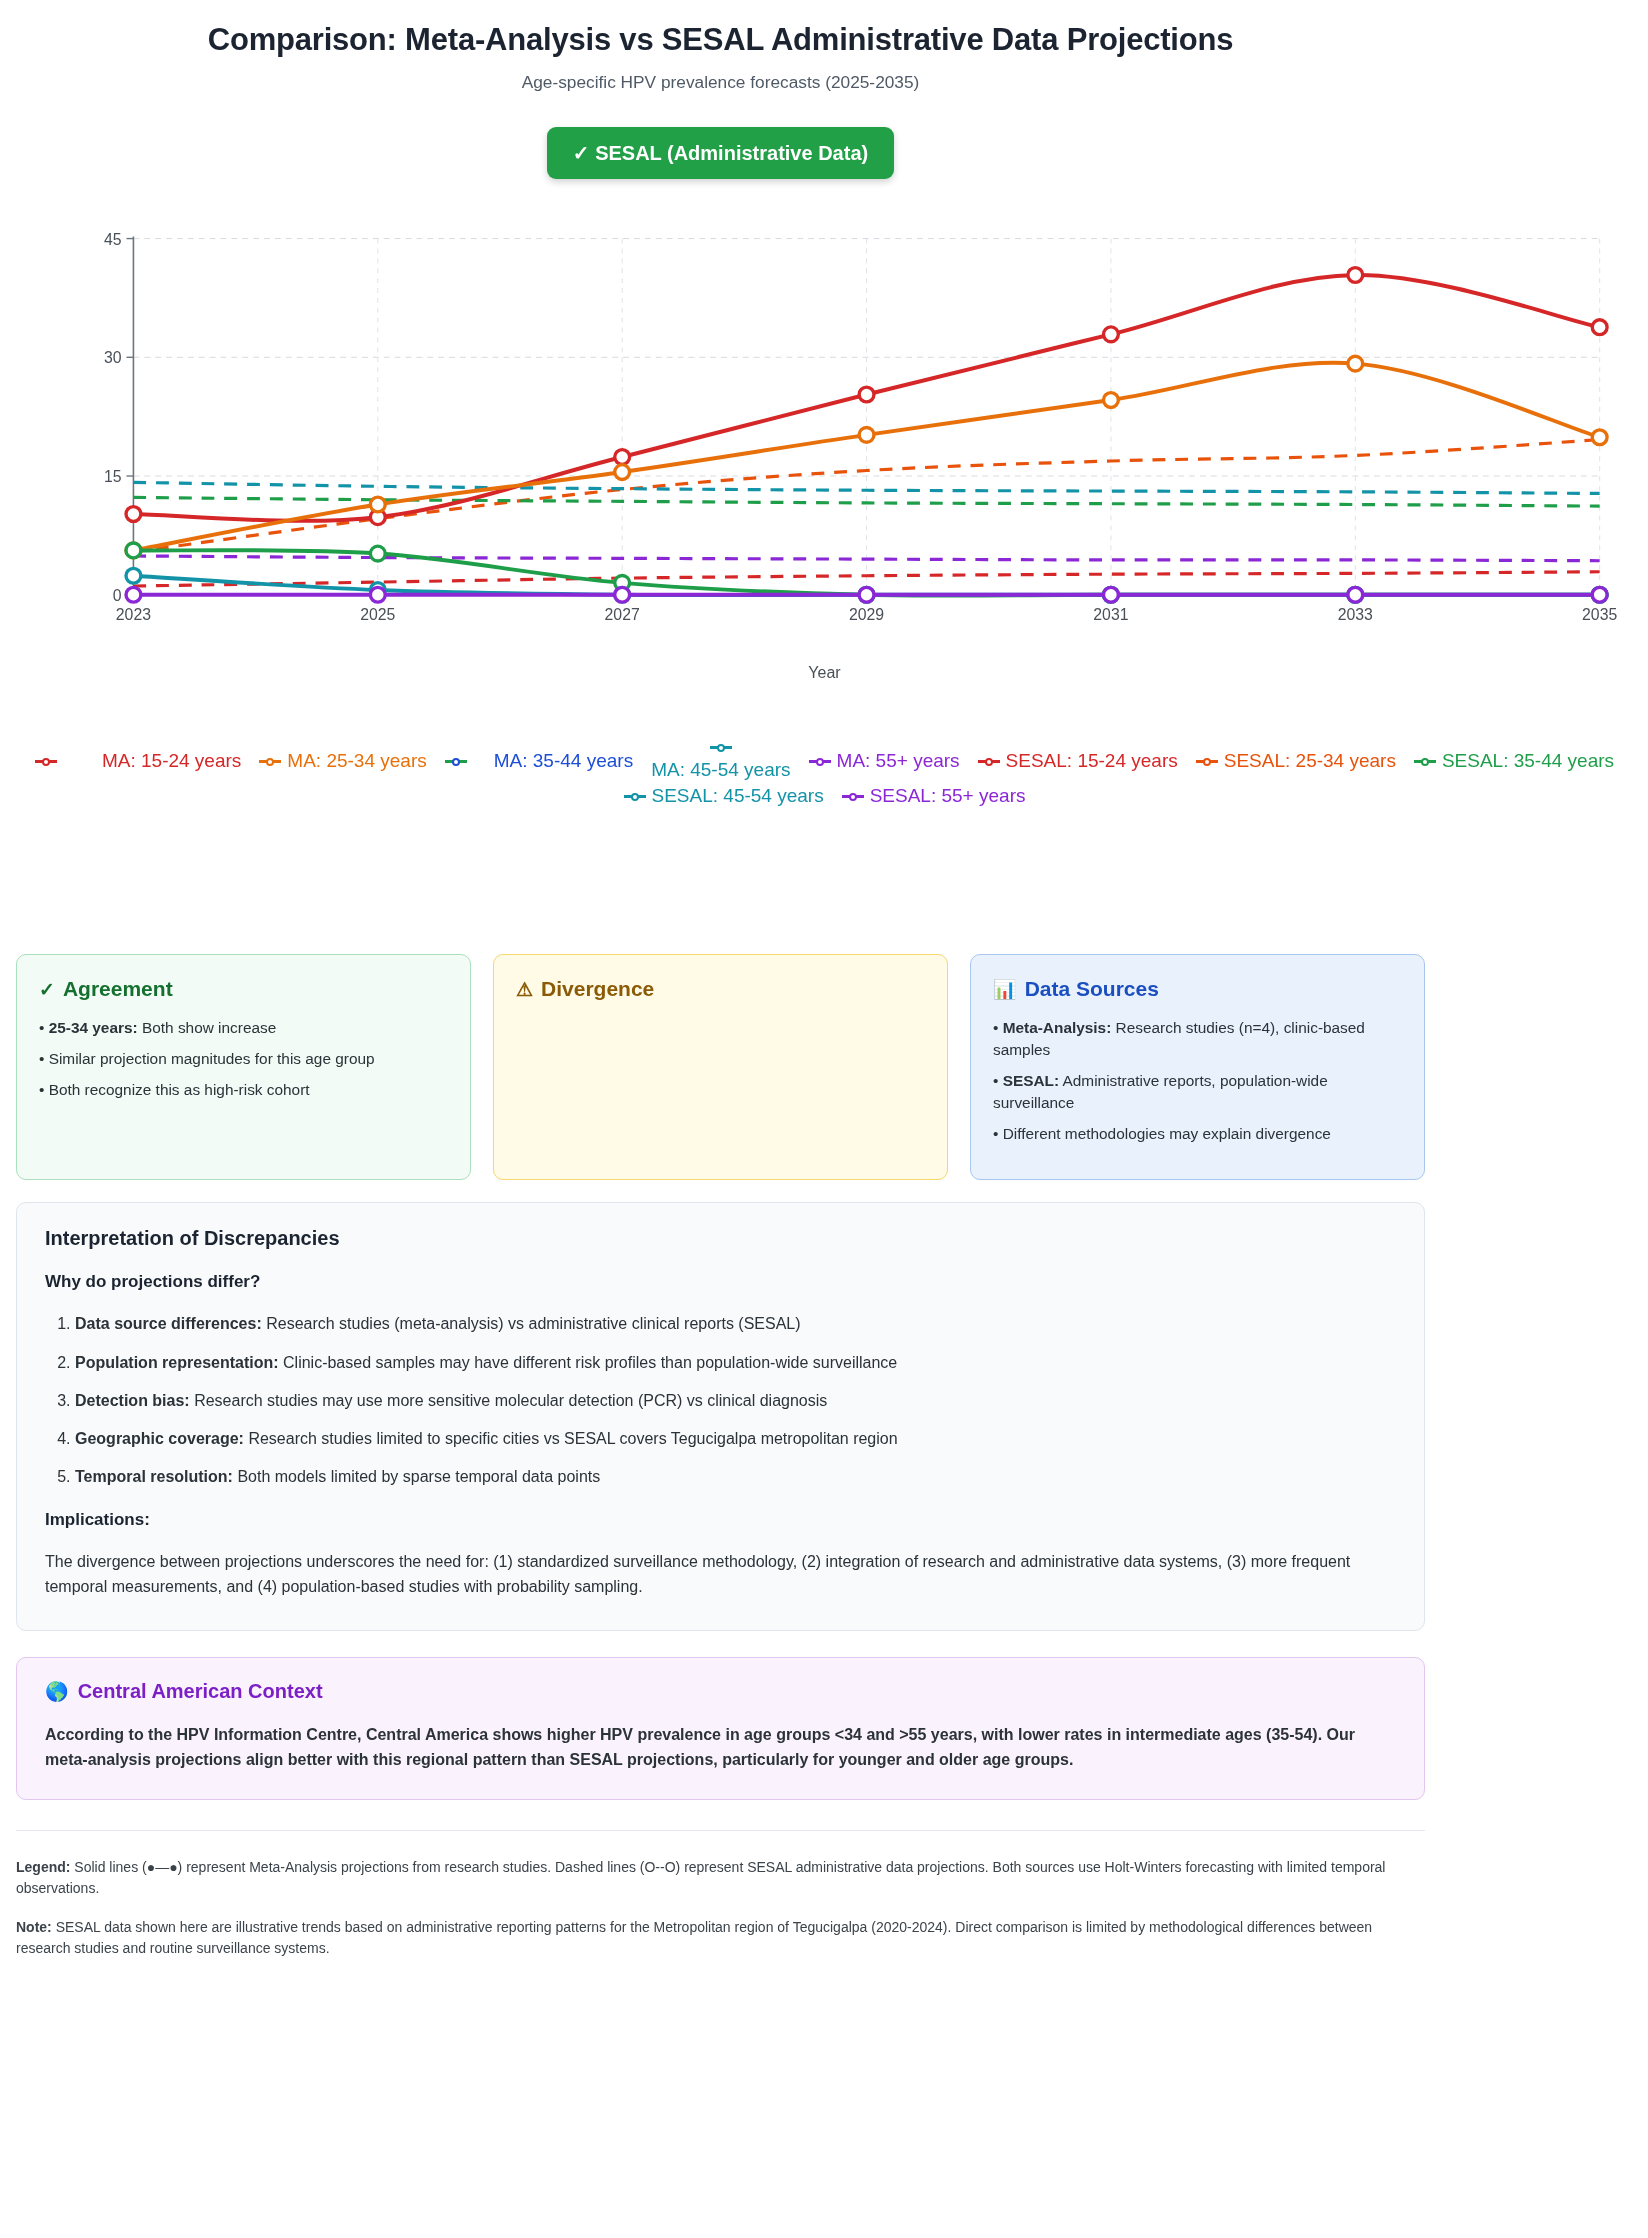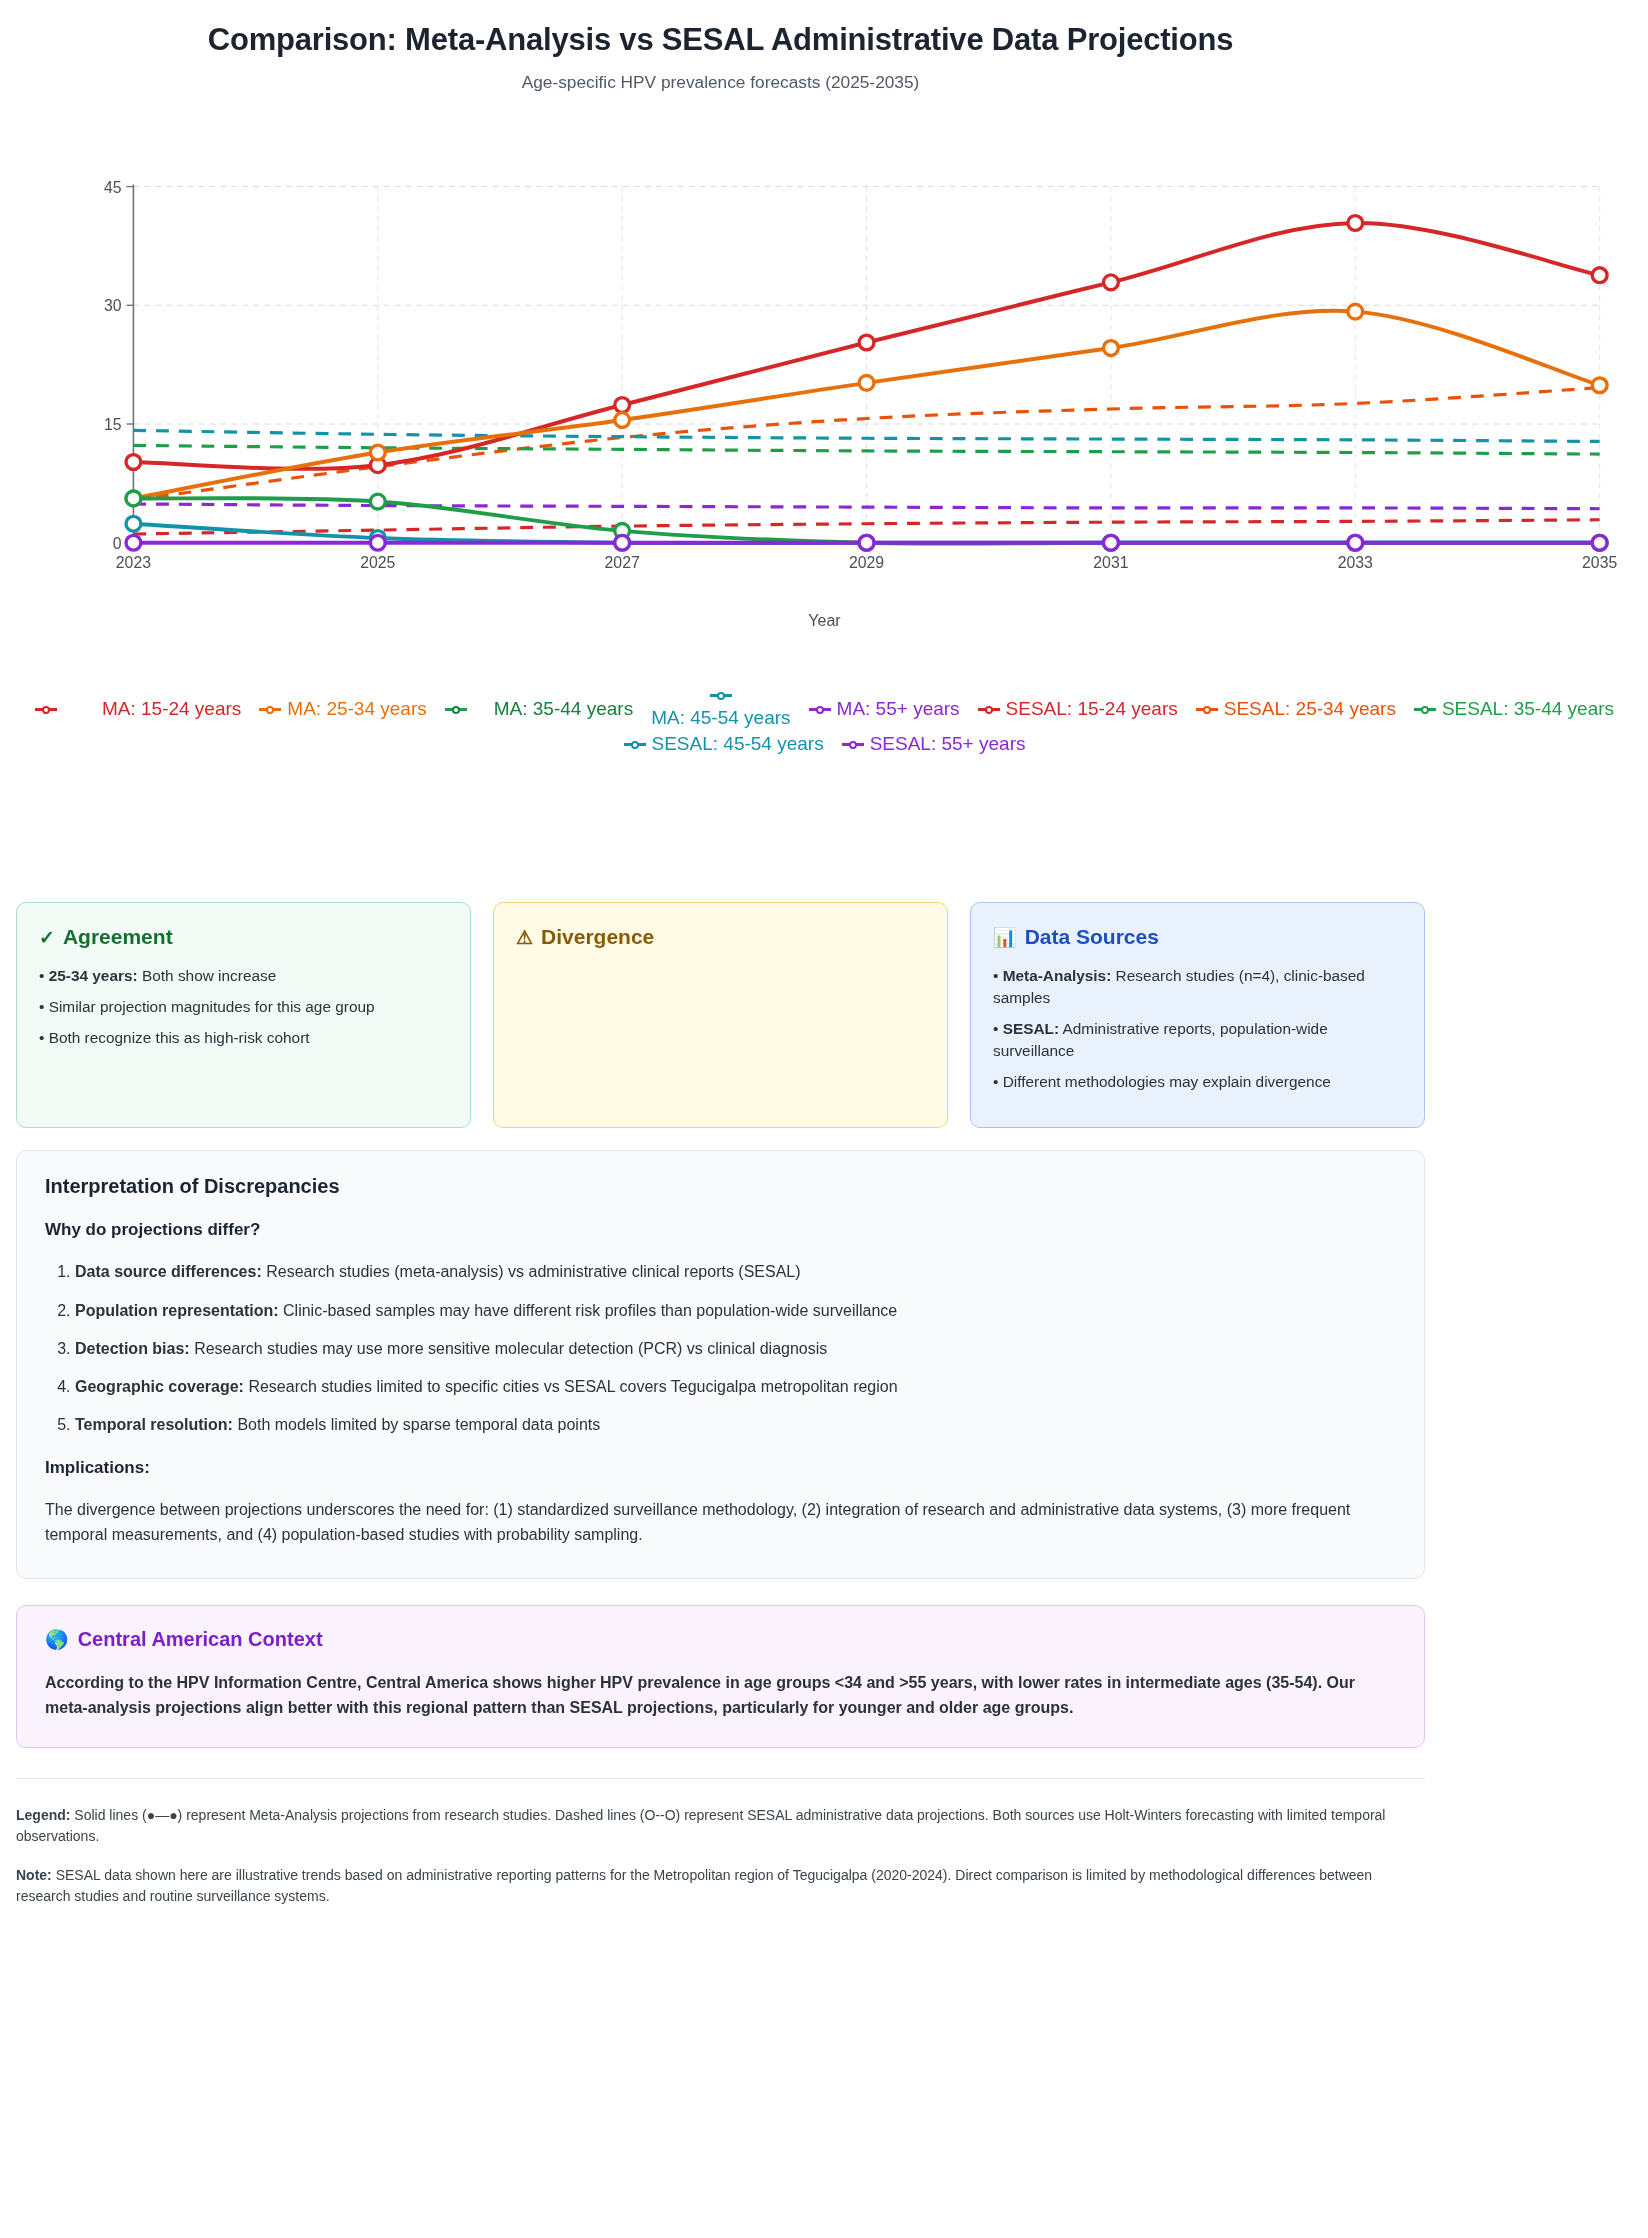--- a/index.html
+++ b/index.html
@@ -114,20 +114,21 @@
 </style>
 </head>
 <body>
 
 <div class="page">
 
   <h1 class="title">Comparison: Meta-Analysis vs SESAL Administrative Data Projections</h1>
   <p class="subtitle">Age-specific HPV prevalence forecasts (2025-2035)</p>
 
   <div class="mode-buttons">
+    <button class="mbtn green">✓ SESAL (Administrative Data)</button>
   </div>
 
   <div class="chart-wrap">
     <div class="ylabel-clip">
       
     </div>
     <svg class="plot" id="plot" width="1617" height="465" viewBox="0 0 1633 470">
         <text x="106" y="406" text-anchor="end" font-size="16" fill="#495057" font-family="&quot;Liberation Sans&quot;, sans-serif">0</text>
         <line x1="111" y1="400" x2="118" y2="400" stroke="#6c757d" stroke-width="1.4"></line>
         <line x1="118" y1="280" x2="1600" y2="280" stroke="#d7dbe0" stroke-width="1" stroke-dasharray="6 5"></line>
@@ -231,21 +232,21 @@
         </span>
         <span>MA: 15-24 years</span>
       </div>
       <div class="lgitem" style="color: rgb(232, 112, 10);">
         <span class="lgmark">
           <i style="background: rgb(232, 112, 10);"></i>
           <b></b>
         </span>
         <span>MA: 25-34 years</span>
       </div>
-      <div class="lgitem" style="color: #15803d; gap: 27px;">
+      <div class="lgitem" style="color: #1d4ed8; gap: 27px;">
         <span class="lgmark">
           <i style="background: rgb(31, 158, 74);"></i>
           <b></b>
         </span>
         <span>MA: 35-44 years</span>
       </div>
       <div class="lgitem" style="color: rgb(19, 147, 168); flex-direction: column;">
         <span class="lgmark">
           <i style="background: rgb(19, 147, 168);"></i>
           <b></b>

